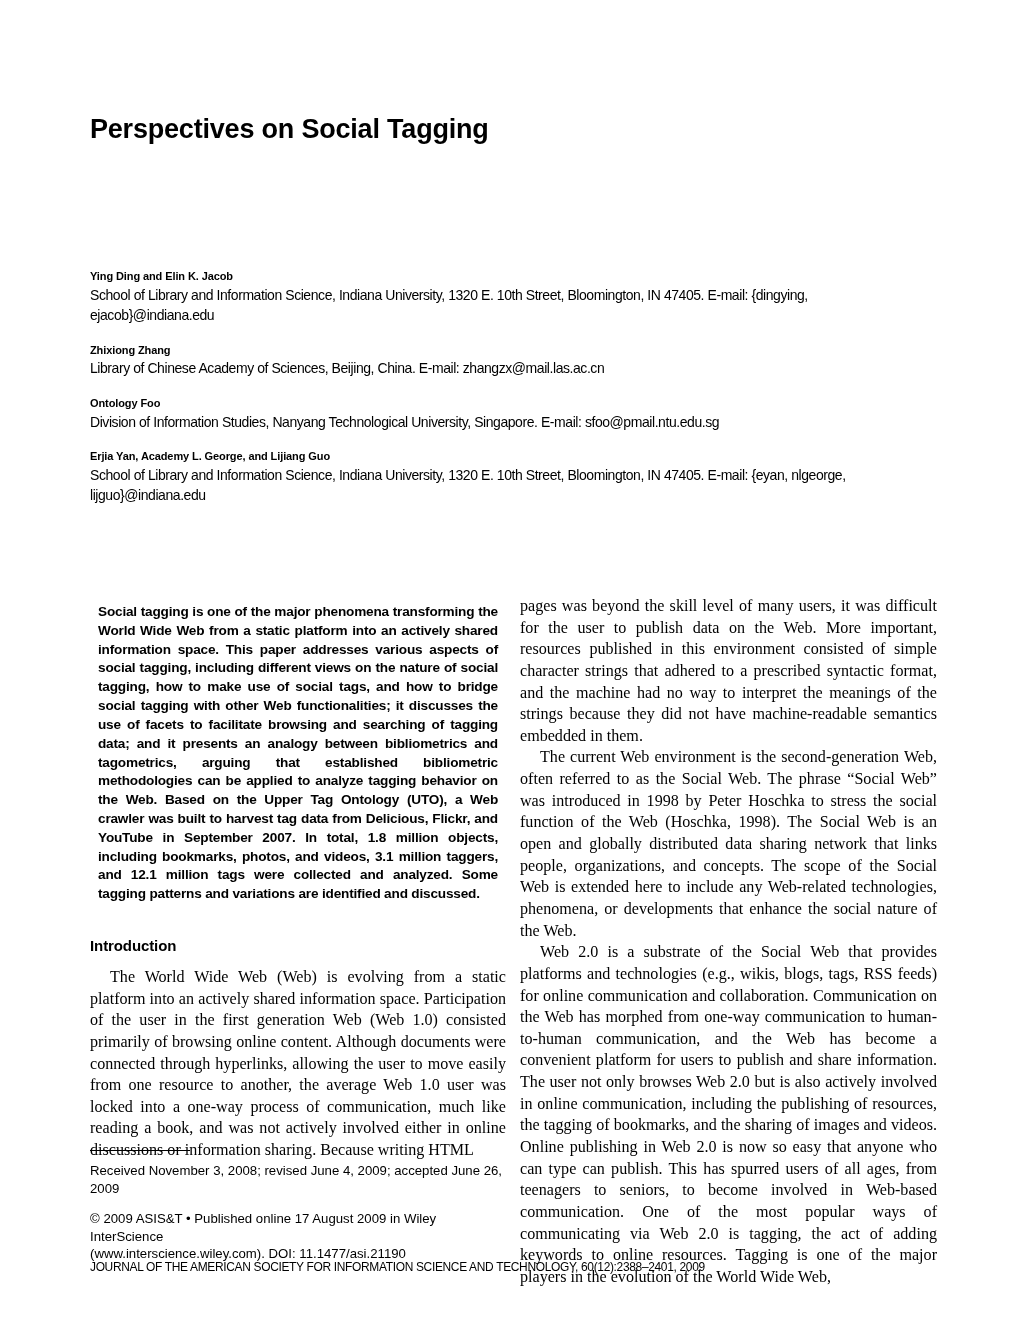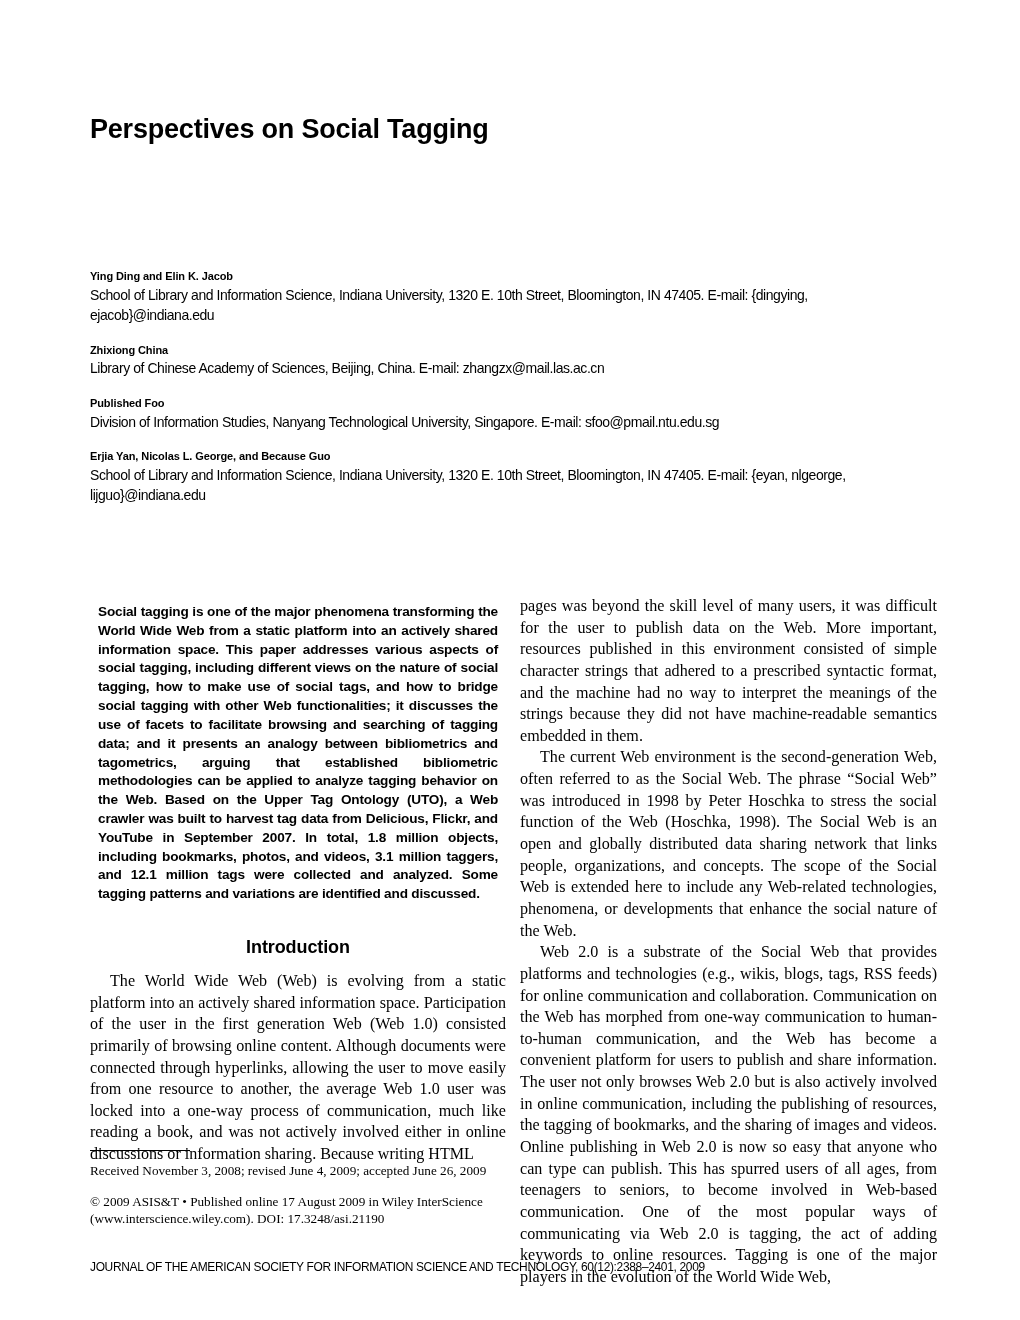--- a/index.html
+++ b/index.html
@@ -86,24 +86,23 @@
     line-height: 1.385;
     text-align: justify;
     letter-spacing: -0.18px;
     margin: 8px;
   }
 
   
   .section-heading {
     font-family: "Liberation Sans", "DejaVu Sans", sans-serif;
     font-weight: bold;
-    font-size: 18px;
+    font-size: 15px;
     letter-spacing: -0.1px;
     margin: 33px 0 12px 0;
-    text-align: center;
   }
 
   
   .body-par {
     font-family: "Liberation Serif", "DejaVu Serif", serif;
     font-size: 16.1px;
     line-height: 1.345;
     text-align: justify;
     text-indent: 20px;
     margin: 0;
@@ -121,21 +120,21 @@
     top: 1133px;
     width: 416px;
   }
   .footnote-rule {
     width: 100px;
     height: 0;
     border-top: 1.3px solid #000;
     margin: 0 0 11px 0;
   }
   .footnote-line {
-    font-family: Liberation Serif, serif;
+    font-family: Liberation Sans, sans-serif;
     font-size: 13.2px;
     line-height: 1.33;
     margin: 0;
   }
   .footnote-block {
     margin-top: 13px;
   }
 
   
   .journal-footer {
@@ -159,31 +158,31 @@
   <div class="title">Perspectives on Social Tagging</div>
 
   <div class="authors">
 
     <div class="author-group">
       <div class="author-names">Ying Ding and Elin K. Jacob</div>
       <div class="author-affil">School of Library and Information Science, Indiana University, 1320 E. 10th Street, Bloomington, IN 47405. E-mail: {dingying, ejacob}@indiana.edu</div>
     </div>
 
     <div class="author-group">
-      <div class="author-names">Zhixiong China</div>
+      <div class="author-names">Zhixiong Zhang</div>
       <div class="author-affil">Library of Chinese Academy of Sciences, Beijing, China. E-mail: zhangzx@mail.las.ac.cn</div>
     </div>
 
     <div class="author-group">
-      <div class="author-names">Published Foo</div>
+      <div class="author-names">Ontology Foo</div>
       <div class="author-affil">Division of Information Studies, Nanyang Technological University, Singapore. E-mail: sfoo@pmail.ntu.edu.sg</div>
     </div>
 
     <div class="author-group">
-      <div class="author-names">Erjia Yan, Nicolas L. George, and Because Guo</div>
+      <div class="author-names">Erjia Yan, Academy L. George, and Lijiang Guo</div>
       <div class="author-affil">School of Library and Information Science, Indiana University, 1320 E. 10th Street, Bloomington, IN 47405. E-mail: {eyan, nlgeorge, lijguo}@indiana.edu</div>
     </div>
 
   </div>
 
   <div class="col-left">
     <p class="abstract">Social tagging is one of the major phenomena transforming the World Wide Web from a static platform into an actively shared information space. This paper addresses various aspects of social tagging, including different views on the nature of social tagging, how to make use of social tags, and how to bridge social tagging with other Web functionalities; it discusses the use of facets to facilitate browsing and searching of tagging data; and it presents an analogy between bibliometrics and tagometrics, arguing that established bibliometric methodologies can be applied to analyze tagging behavior on the Web. Based on the Upper Tag Ontology (UTO), a Web crawler was built to harvest tag data from Delicious, Flickr, and YouTube in September 2007. In total, 1.8 million objects, including bookmarks, photos, and videos, 3.1 million taggers, and 12.1 million tags were collected and analyzed. Some tagging patterns and variations are identified and discussed.</p>
     <div class="section-heading">Introduction</div>
     <p class="body-par">The World Wide Web (Web) is evolving from a static platform into an actively shared information space. Participation of the user in the first generation Web (Web 1.0) consisted primarily of browsing online content. Although documents were connected through hyperlinks, allowing the user to move easily from one resource to another, the average Web 1.0 user was locked into a one-way process of communication, much like reading a book, and was not actively involved either in online discussions or information sharing. Because writing HTML</p>
   </div>
@@ -192,19 +191,19 @@
     <p class="body-par no-indent">pages was beyond the skill level of many users, it was difficult for the user to publish data on the Web. More important, resources published in this environment consisted of simple character strings that adhered to a prescribed syntactic format, and the machine had no way to interpret the meanings of the strings because they did not have machine-readable semantics embedded in them.</p>
     <p class="body-par">The current Web environment is the second-generation Web, often referred to as the Social Web. The phrase “Social Web” was introduced in 1998 by Peter Hoschka to stress the social function of the Web (Hoschka, 1998). The Social Web is an open and globally distributed data sharing network that links people, organizations, and concepts. The scope of the Social Web is extended here to include any Web-related technologies, phenomena, or developments that enhance the social nature of the Web.</p>
     <p class="body-par">Web 2.0 is a substrate of the Social Web that provides platforms and technologies (e.g., wikis, blogs, tags, RSS feeds) for online communication and collaboration. Communication on the Web has morphed from one-way communication to human-to-human communication, and the Web has become a convenient platform for users to publish and share information. The user not only browses Web 2.0 but is also actively involved in online communication, including the publishing of resources, the tagging of bookmarks, and the sharing of images and videos. Online publishing in Web 2.0 is now so easy that anyone who can type can publish. This has spurred users of all ages, from teenagers to seniors, to become involved in Web-based communication. One of the most popular ways of communicating via Web 2.0 is tagging, the act of adding keywords to online resources. Tagging is one of the major players in the evolution of the World Wide Web,</p>
   </div>
 
   <div class="footnote">
     <div class="footnote-rule"></div>
     <p class="footnote-line">Received November 3, 2008; revised June 4, 2009; accepted June 26, 2009</p>
     <div class="footnote-block">
       <p class="footnote-line">© 2009 ASIS&amp;T • Published online 17 August 2009 in Wiley InterScience</p>
-      <p class="footnote-line">(www.interscience.wiley.com). DOI: 17.3248/asi.21190</p>
+      <p class="footnote-line">(www.interscience.wiley.com). DOI: 11.1477/asi.21190</p>
     </div>
   </div>
 
   <div class="journal-footer">JOURNAL OF THE AMERICAN SOCIETY FOR INFORMATION SCIENCE AND TECHNOLOGY, 60(12):2388–2401, 2009</div>
 
 </div>
 
 </body></html>

